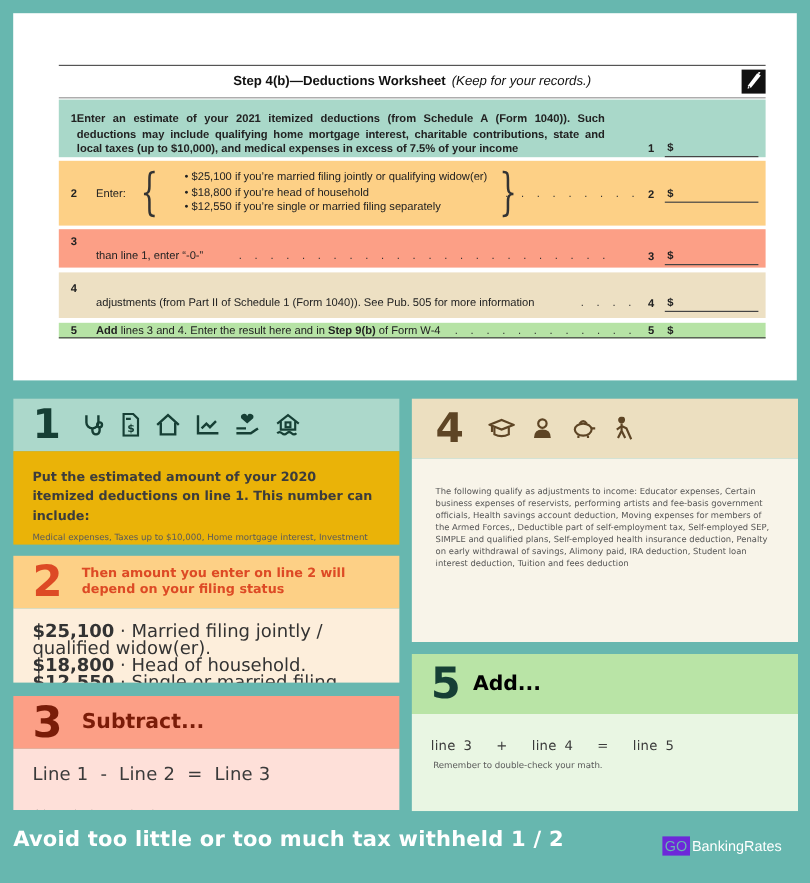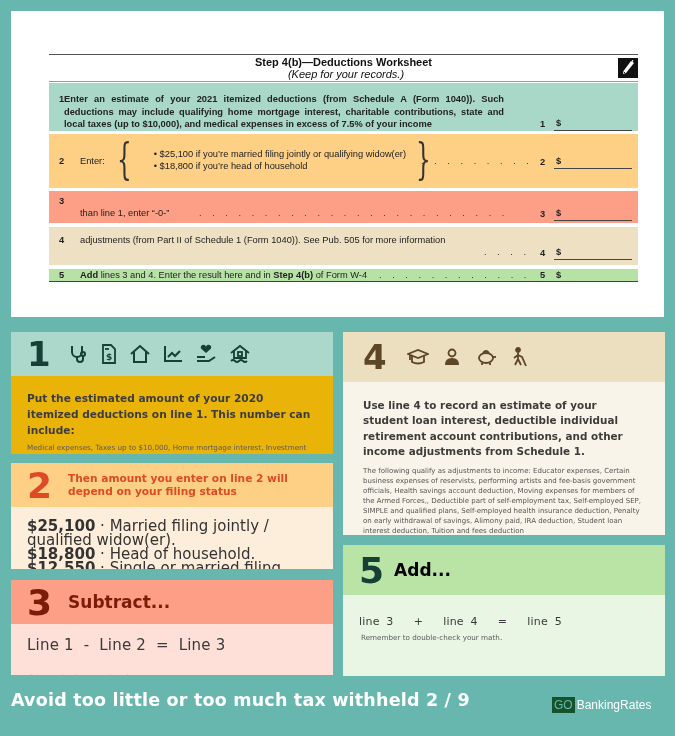--- a/index.html
+++ b/index.html
@@ -11,21 +11,21 @@
   }
   
   .sheet {
     position: absolute; left: 11px; top: 11px; width: 653px; height: 306px;
     background: #ffffff;
   }
   .ws-title-row {
     position: absolute; left: 38px; top: 43px; width: 589px; height: 28px;
     border-top: 1.5px solid #555; border-bottom: 1px solid #999;
     display: flex; align-items: center; justify-content: center;
-    font-family: "Liberation Sans", sans-serif; font-size: 11px; color: #111; flex-direction: column;
+    font-family: "Liberation Sans", sans-serif; font-size: 11px; color: #111;
   }
   .ws-title-row b { font-weight: bold; }
   .ws-title-row i { font-style: italic; margin-left: 5px; }
   .pen-icon {
     position: absolute; right: 0; top: 3px; width: 20px; height: 20px;
     background: #111; display: flex; align-items: center; justify-content: center;
   }
   .ws-row {
     position: absolute; left: 38px; width: 589px;
     font-family: "Liberation Sans", sans-serif; font-size: 9.3px; color: #222;
@@ -93,21 +93,21 @@
   .c5 .eq { font-size: 11px; word-spacing: 3px; }
   .c5 .small { padding-left: 2px; }
 
   
   .footer-title {
     position: absolute; left: 11px; top: 690px;
     font-size: 17.5px; font-weight: bold; color: #ffffff; letter-spacing: 0.2px;
   }
   .logo { position: absolute; left: 552px; top: 697px; display: flex; align-items: center; }
   .logo-go {
-    background: #14532d; color: #67b7af; font-family: "Liberation Sans", sans-serif;
+    background: #6d28d9; color: #67b7af; font-family: "Liberation Sans", sans-serif;
     font-size: 12px; padding: 1px 2px; line-height: 14px;
   }
   .logo-text { color: #ffffff; font-family: "Liberation Sans", sans-serif; font-size: 12px; margin-left: 2px; }
 </style>
 </head>
 <body>
 
 <div class="sheet">
   <div class="ws-title-row">
     <b>Step 4(b)—Deductions Worksheet</b>
@@ -131,20 +131,21 @@
   </div>
 
   <div class="ws-row r2">
     <span class="ws-num" style="top:21px">2</span>
     <span style="position:absolute;left:31px;top:21px">Enter:</span>
     <div class="brace-wrap">
       <span class="brace">{</span>
       <div class="brace-items">
         <div>• $25,100 if you’re married filing jointly or qualifying widow(er)</div>
         <div>• $18,800 if you’re head of household</div>
+        <div>• $12,550 if you’re single or married filing separately</div>
       </div>
       <span class="brace">}</span>
     </div>
     <span class="dots" style="position:absolute;left:372px;top:21px">. . . . . . . . .</span>
     <div class="ws-right" style="top:21px">
       <span class="rnum">2</span>
       <span class="dollar">$</span>
     </div>
   </div>
 
@@ -153,31 +154,31 @@
     <span style="position:absolute;left:31px;top:16px">than line 1, enter “-0-”</span>
     <span class="dots" style="position:absolute;left:150px;top:16px">. . . . . . . . . . . . . . . . . . . . . . . .</span>
     <div class="ws-right" style="top:16px">
       <span class="rnum">3</span>
       <span class="dollar">$</span>
     </div>
   </div>
 
   <div class="ws-row r4">
     <span class="ws-num" style="top:7px">4</span>
-    <span style="position:absolute;left:31px;top:7px">adjustments (from Part II of Schedule 1 (Form 1040)). See Pub. 505 for more information</span>
+    <span style="position:absolute;left:31px;top:19px">adjustments (from Part II of Schedule 1 (Form 1040)). See Pub. 505 for more information</span>
     <span class="dots" style="position:absolute;left:435px;top:19px">. . . .</span>
     <div class="ws-right" style="top:19px">
       <span class="rnum">4</span>
       <span class="dollar">$</span>
     </div>
   </div>
 
   <div class="ws-row r5">
     <span class="ws-num" style="top:0px">5</span>
-    <span style="position:absolute;left:31px;top:0px;white-space:nowrap"><b>Add</b><span> lines 3 and 4. Enter the result here and in </span><b>Step 4(b)</b><span> of Form W-4</span></span>
+    <span style="position:absolute;left:31px;top:0px;white-space:nowrap"><b>Add</b><span> lines 3 and 4. Enter the result here and in </span><b>Step 9(b)</b><span> of Form W-4</span></span>
     <span class="dots" style="position:absolute;left:330px;top:0px">. . . . . . . . . . . .</span>
     <div class="ws-right" style="top:0px">
       <span class="rnum">5</span>
       <span class="dollar" style="border-bottom:none">$</span>
     </div>
   </div>
 </div>
 
 <div class="card c1">
   <div class="card-head">
@@ -261,33 +262,32 @@
           <path d="M7 15 V17 M15 15 V17"></path>
           <path d="M18 9 H21"></path>
         </svg>
       <svg width="16" height="20" viewBox="0 0 16 20" fill="none" stroke="#5e4525" stroke-width="1.8">
           <circle cx="7" cy="3" r="2" fill="#5e4525"></circle>
           <path d="M7 6 V12 L4 18 M7 12 L10 18 M7 8 L3 11 M7 8 L11 10 L15 19"></path>
         </svg>
     </div>
   </div>
   <div class="card-body">
-    <div class="lead">Use line 4 to record an estimate of your student loan interest, deductible individual retirement account contributions, and other income adjustments from Schedule 1.</div>
     <div class="small">The following qualify as adjustments to income: Educator expenses, Certain business expenses of reservists, performing artists and fee-basis government officials, Health savings account deduction, Moving expenses for members of the Armed Forces,, Deductible part of self-employment tax, Self-employed SEP, SIMPLE and qualified plans, Self-employed health insurance deduction, Penalty on early withdrawal of savings, Alimony paid, IRA deduction, Student loan interest deduction, Tuition and fees deduction</div>
   </div>
 </div>
 
 <div class="card c5">
   <div class="card-head">
     <span class="bignum">5</span>
     <span class="head-text">Add...</span>
   </div>
   <div class="card-body">
     <div class="eq" style="white-space:pre">line 3   +   line 4   =   line 5</div>
     <div class="small">Remember to double-check your math.</div>
   </div>
 </div>
 
-<div class="footer-title">Avoid too little or too much tax withheld 2 / 9</div>
+<div class="footer-title">Avoid too little or too much tax withheld 1 / 2</div>
 <div class="logo">
   <span class="logo-go">GO</span>
   <span class="logo-text">BankingRates</span>
 </div>
 
 </body></html>

